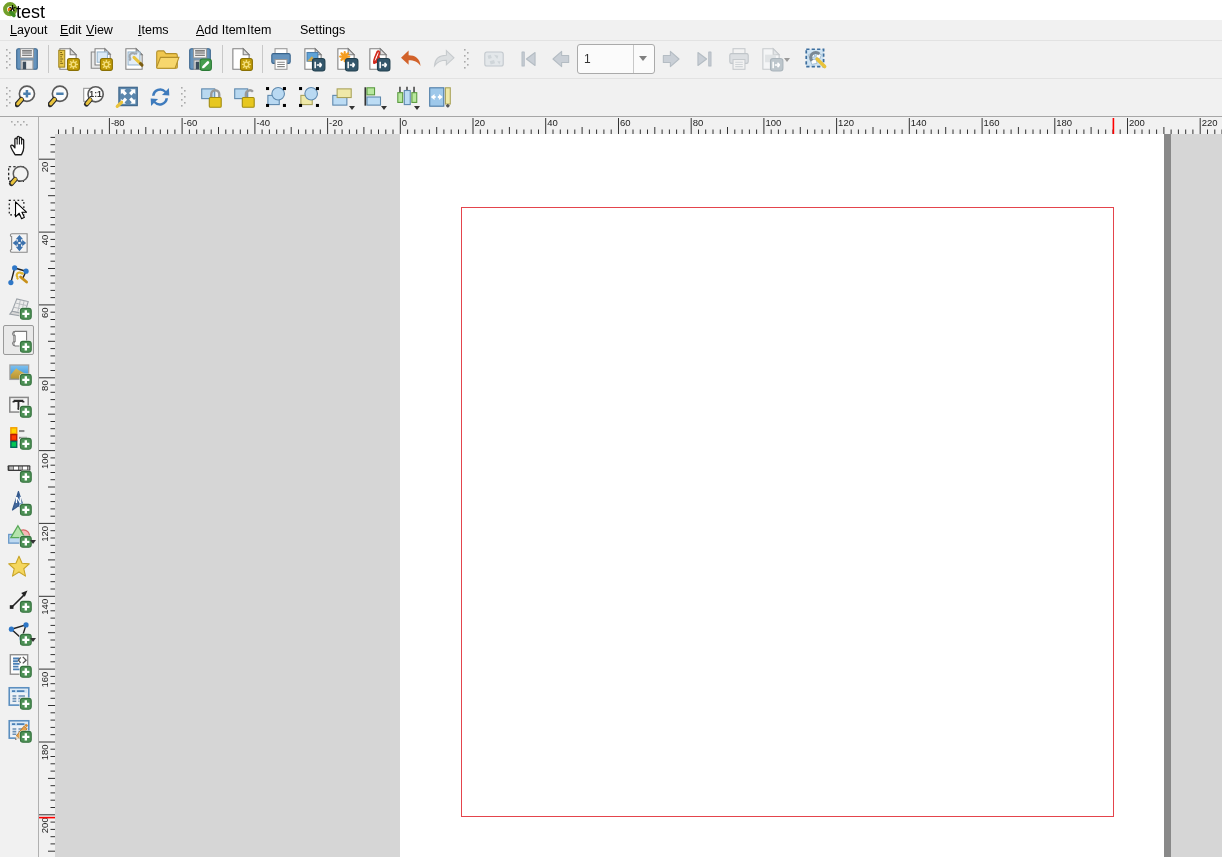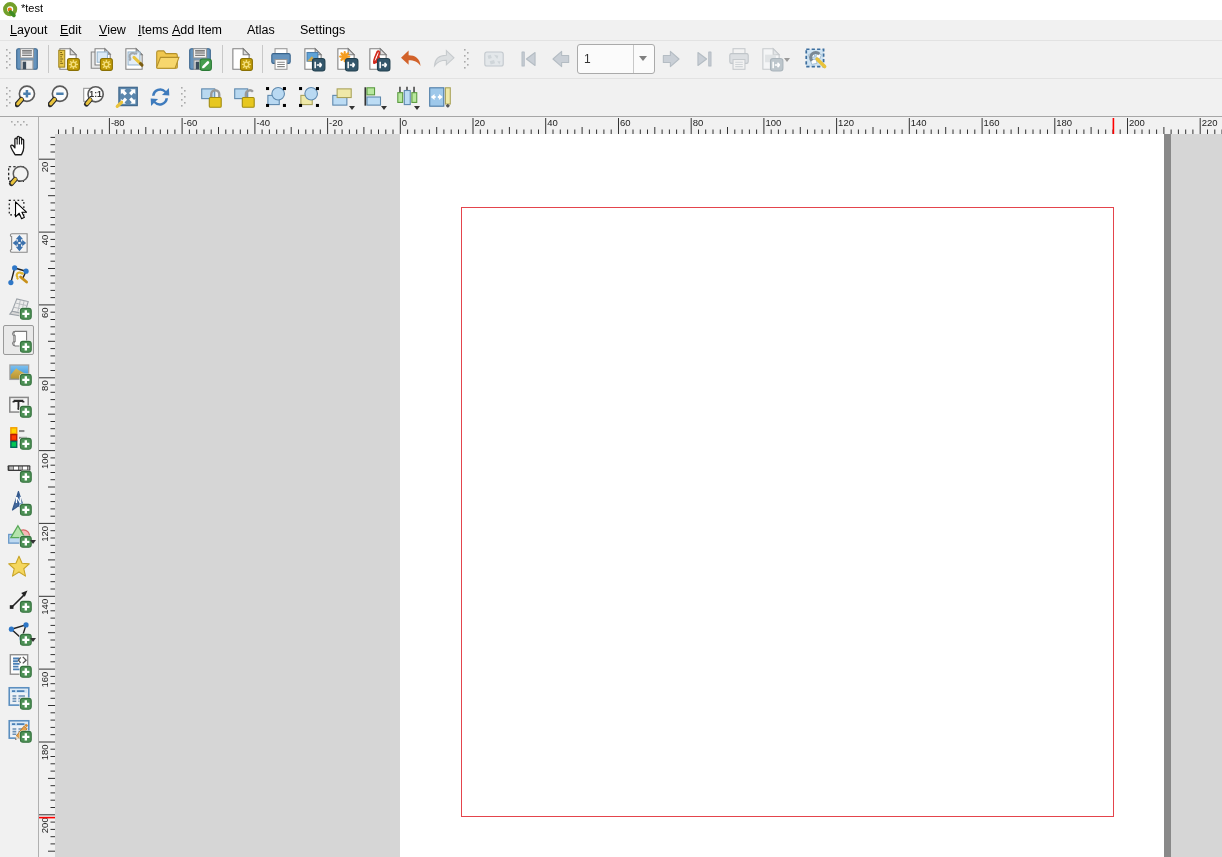--- a/index.html
+++ b/index.html
@@ -4,28 +4,28 @@
 body{width:1222px;height:857px;position:relative;font-family:"Liberation Sans",sans-serif;background:#fff;overflow:hidden}
 .abs{position:absolute}
 .menu{position:absolute;top:20px;height:21px;line-height:21px;font-size:12.5px;color:#000}
 </style></head><body>
 <div class="abs" style="left:0;top:0;width:1222px;height:20px;background:#fff"></div>
 <svg class="abs" style="left:2px;top:1px" width="17" height="17" viewBox="0 0 24 24">
 <path d="M11.5 1.5 A10 10 0 1 0 11.5 21.5 A10 10 0 1 0 11.5 1.5 M11.5 7.3 A4.4 4.4 0 1 1 11.5 16.1 A4.4 4.4 0 1 1 11.5 7.3" fill="#73a02a" fill-rule="evenodd"></path>
 <circle cx="11" cy="12.3" r="3" fill="#ee7913"></circle>
 <rect x="12" y="11.8" width="12" height="5.2" rx="2.6" transform="rotate(45 12 11.8)" fill="#3f8c23"></rect>
 </svg>
-<div class="abs" style="left:21px;top:2px;font-size:11px;color:#000">*test</div>
+<div class="abs" style="left:9px;top:2px;font-size:18px;color:#000">*test</div>
 <div class="abs" style="left:0;top:20px;width:1222px;height:21px;background:#f1f1f1"></div>
 <div class="menu" style="left:10px"><u>L</u>ayout</div>
 <div class="menu" style="left:60px"><u>E</u>dit</div>
-<div class="menu" style="left:99px"><u>V</u>iew</div>
+<div class="menu" style="left:86px"><u>V</u>iew</div>
 <div class="menu" style="left:138px"><u>I</u>tems</div>
-<div class="menu" style="left:172px"><u>A</u>dd Item</div>
-<div class="menu" style="left:247px">Atlas</div>
+<div class="menu" style="left:196px"><u>A</u>dd Item</div>
+<div class="menu" style="left:247px">Item</div>
 <div class="menu" style="left:300px">Settings</div>
 <div class="abs" style="left:0;top:41px;width:1222px;height:38px;background:#f1f1f1"></div>
 <div class="abs" style="left:0;top:79px;width:1222px;height:38px;background:#f1f1f1;border-bottom:1px solid #a6a6a6;box-sizing:border-box"></div>
 <div class="abs" style="left:0;top:40px;width:1222px;height:1px;background:#e2e2e2"></div>
 <div class="abs" style="left:0;top:78px;width:1222px;height:1px;background:#e2e2e2"></div>
 <svg class="abs" style="left:6px;top:49px" width="6" height="20">
     <g fill="#aaa">
       <rect x="0" y="0" width="1.6" height="1.6"></rect>
       <rect x="3" y="3" width="1.6" height="1.6"></rect>
       <rect x="0" y="6" width="1.6" height="1.6"></rect>

